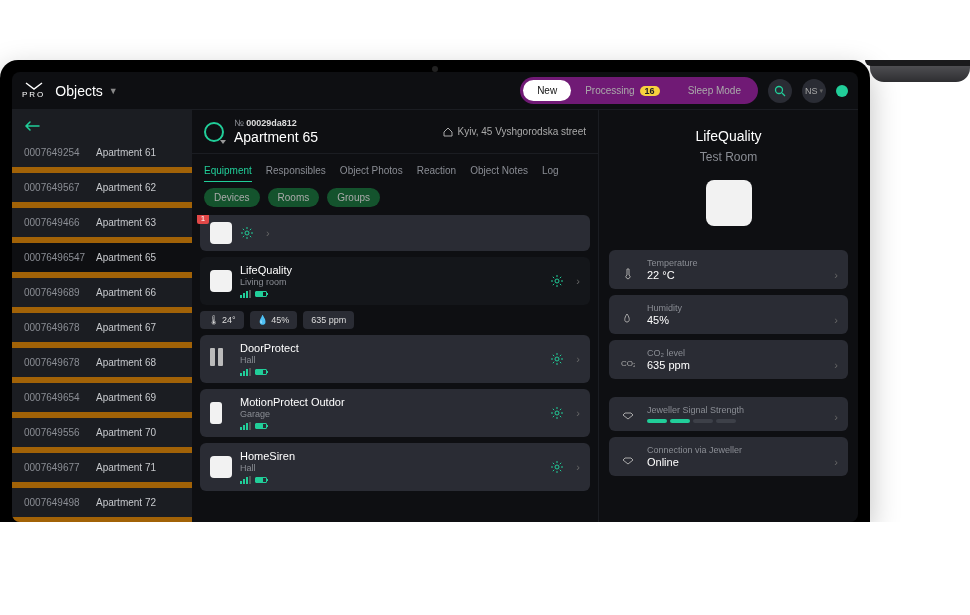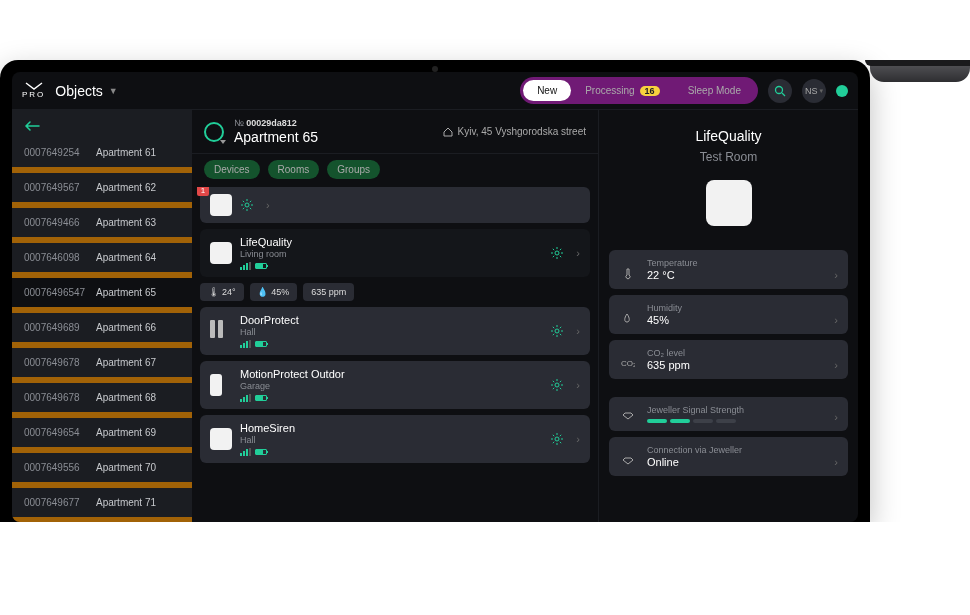--- a/index.html
+++ b/index.html
@@ -157,24 +157,20 @@
               <span>Apartment 61</span>
             </div>
             <div class="side-item">
               <span class="sid">0007649567</span>
               <span>Apartment 62</span>
             </div>
             <div class="side-item">
               <span class="sid">0007649466</span>
               <span>Apartment 63</span>
             </div>
-            <div class="side-item">
-              <span class="sid">0007646098</span>
-              <span>Apartment 64</span>
-            </div>
             <div class="side-item sel">
               <span class="sid">00076496547</span>
               <span>Apartment 65</span>
             </div>
             <div class="side-item">
               <span class="sid">0007649689</span>
               <span>Apartment 66</span>
             </div>
             <div class="side-item">
               <span class="sid">0007649678</span>
@@ -212,20 +208,28 @@
               <div class="name">Apartment 65</div>
             </div>
             <div class="address">
               <svg width="10" height="10" viewBox="0 0 10 10">
                   <path d="M1 5 L5 1 L9 5 V9 H1 Z" stroke="#aaa" fill="none" stroke-width="1"></path>
                 </svg>
               <span>Kyiv, 45 Vyshgorodska street</span>
             </div>
           </div>
 
+          <div class="tabs" id="content-tabs">
+              <div class="tab active">Equipment</div>
+              <div class="tab">Responsibles</div>
+              <div class="tab">Object Photos</div>
+              <div class="tab">Reaction</div>
+              <div class="tab">Object Notes</div>
+              <div class="tab">Log</div>
+            </div>
           <div class="subtabs" id="sub-tabs">
               <div class="subtab">Devices</div>
               <div class="subtab">Rooms</div>
               <div class="subtab">Groups</div>
             </div>
 
           <div class="devlist scrollbar" id="devlist">
               <div class="dev">
     <div class="warn">1</div>
     <div class="thumb "></div>

